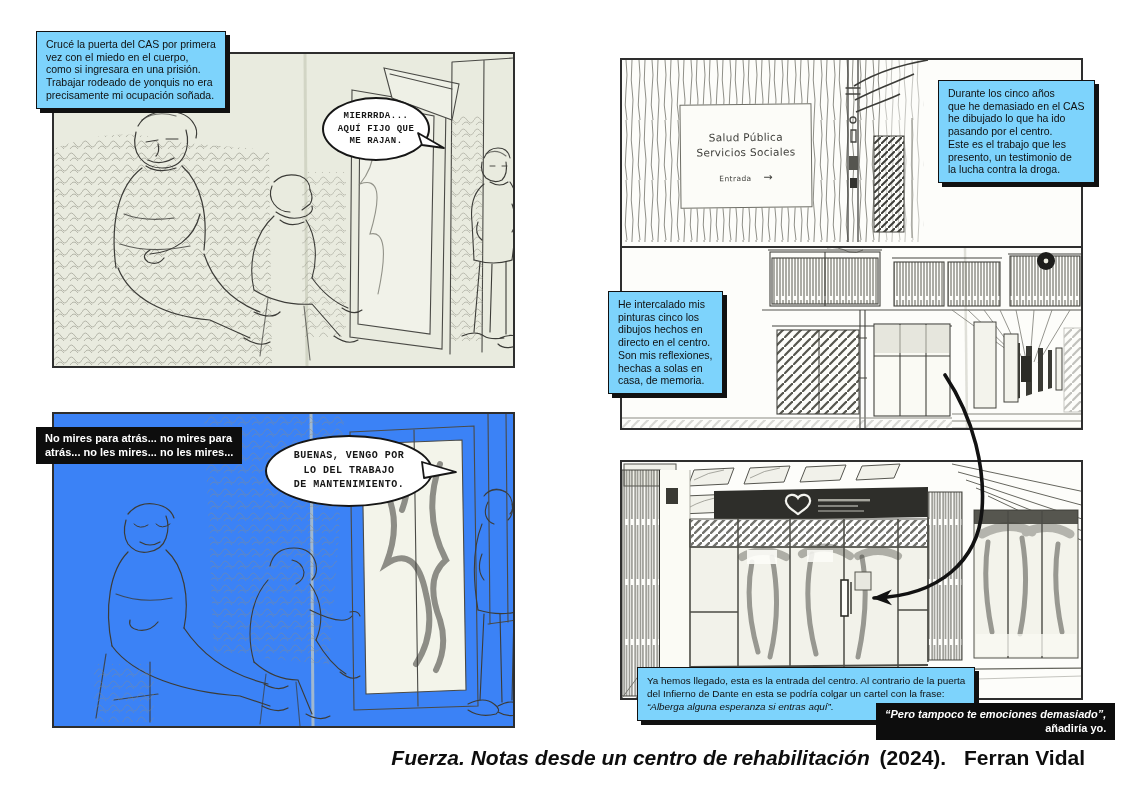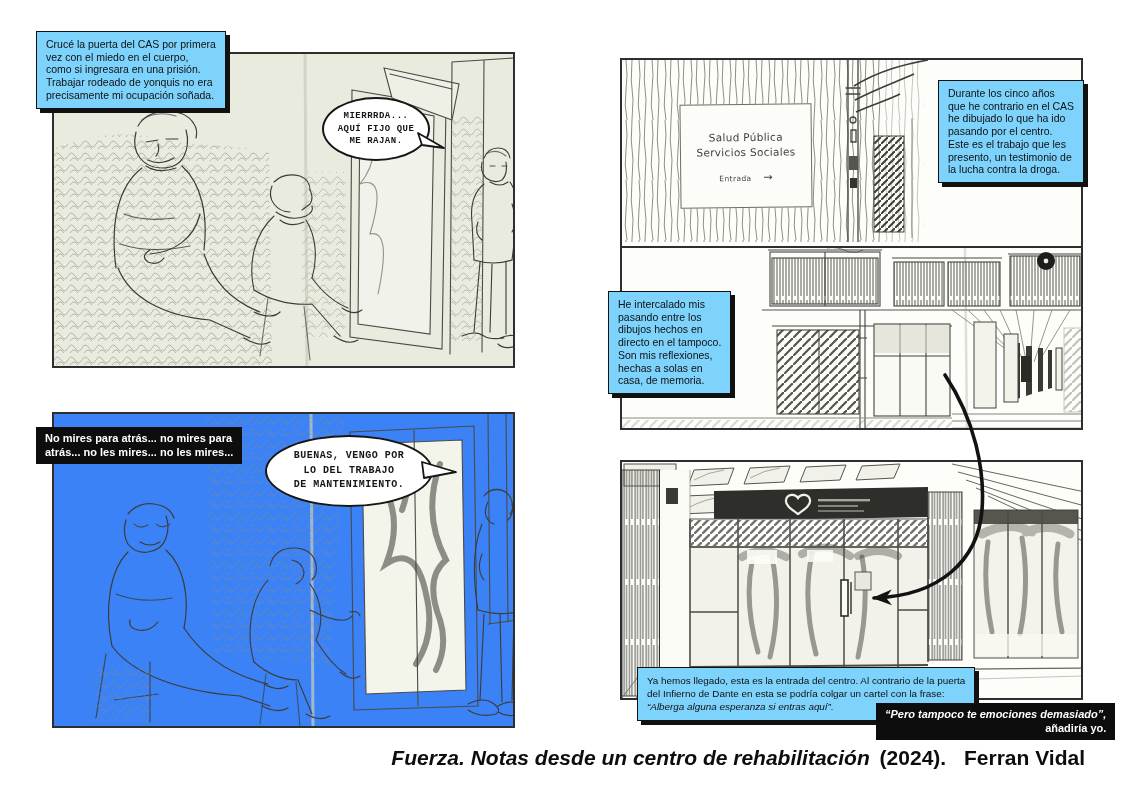--- a/index.html
+++ b/index.html
@@ -377,33 +377,33 @@
     <div>precisamente mi ocupación soñada.</div>
   </div>
 
   <div class="caption-black" id="caption2">
     <div>No mires para atrás... no mires para</div>
     <div>atrás... no les mires... no les mires...</div>
   </div>
 
   <div class="caption-white" id="caption3">
     <div>Durante los cinco años</div>
-    <div>que he contrario en el CAS</div>
+    <div>que he demasiado en el CAS</div>
     <div>he dibujado lo que ha ido</div>
     <div>pasando por el centro.</div>
     <div>Este es el trabajo que les</div>
     <div>presento, un testimonio de</div>
     <div>la lucha contra la droga.</div>
   </div>
 
   <div class="caption-white" id="caption4">
     <div>He intercalado mis</div>
-    <div>pasando entre los</div>
+    <div>pinturas cinco los</div>
     <div>dibujos hechos en</div>
-    <div>directo en el tampoco.</div>
+    <div>directo en el centro.</div>
     <div>Son mis reflexiones,</div>
     <div>hechas a solas en</div>
     <div>casa, de memoria.</div>
   </div>
 
   <div class="caption-white" id="caption5">
     <div>Ya hemos llegado, esta es la entrada del centro. Al contrario de la puerta</div>
     <div>del Infierno de Dante en esta se podría colgar un cartel con la frase:</div>
     <div class="quote">“Alberga alguna esperanza si entras aquí”.</div>
   </div>

